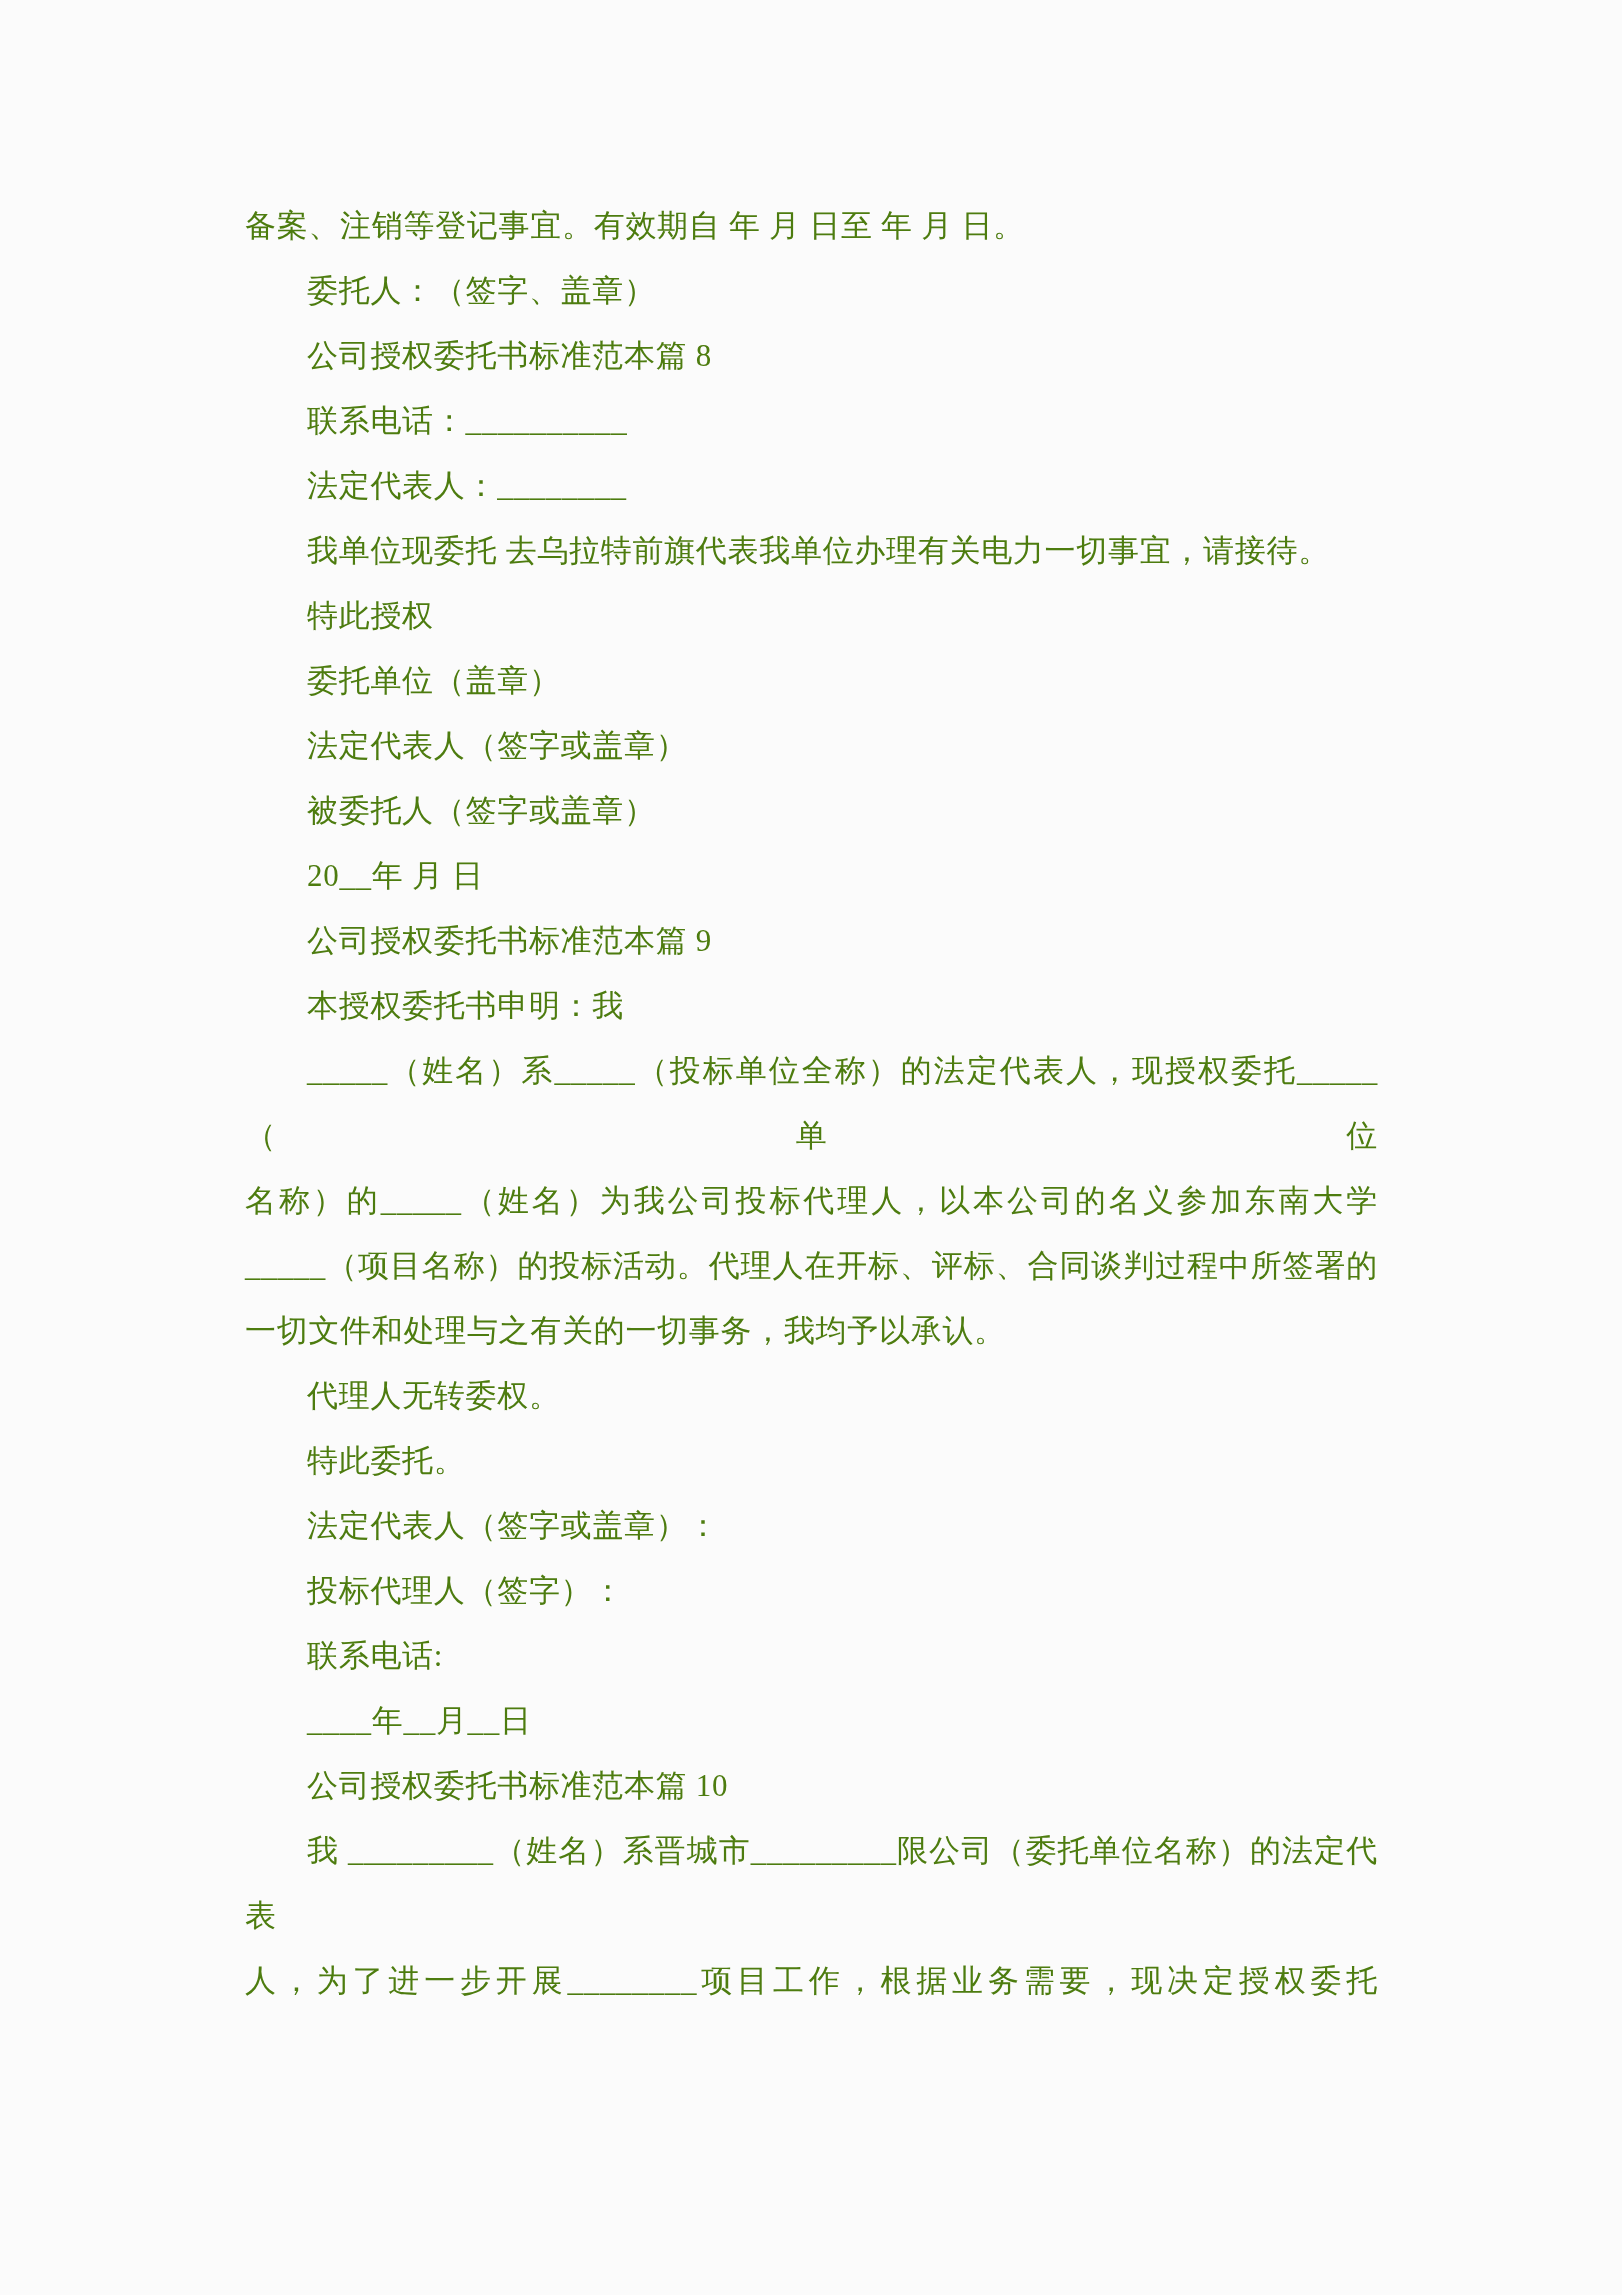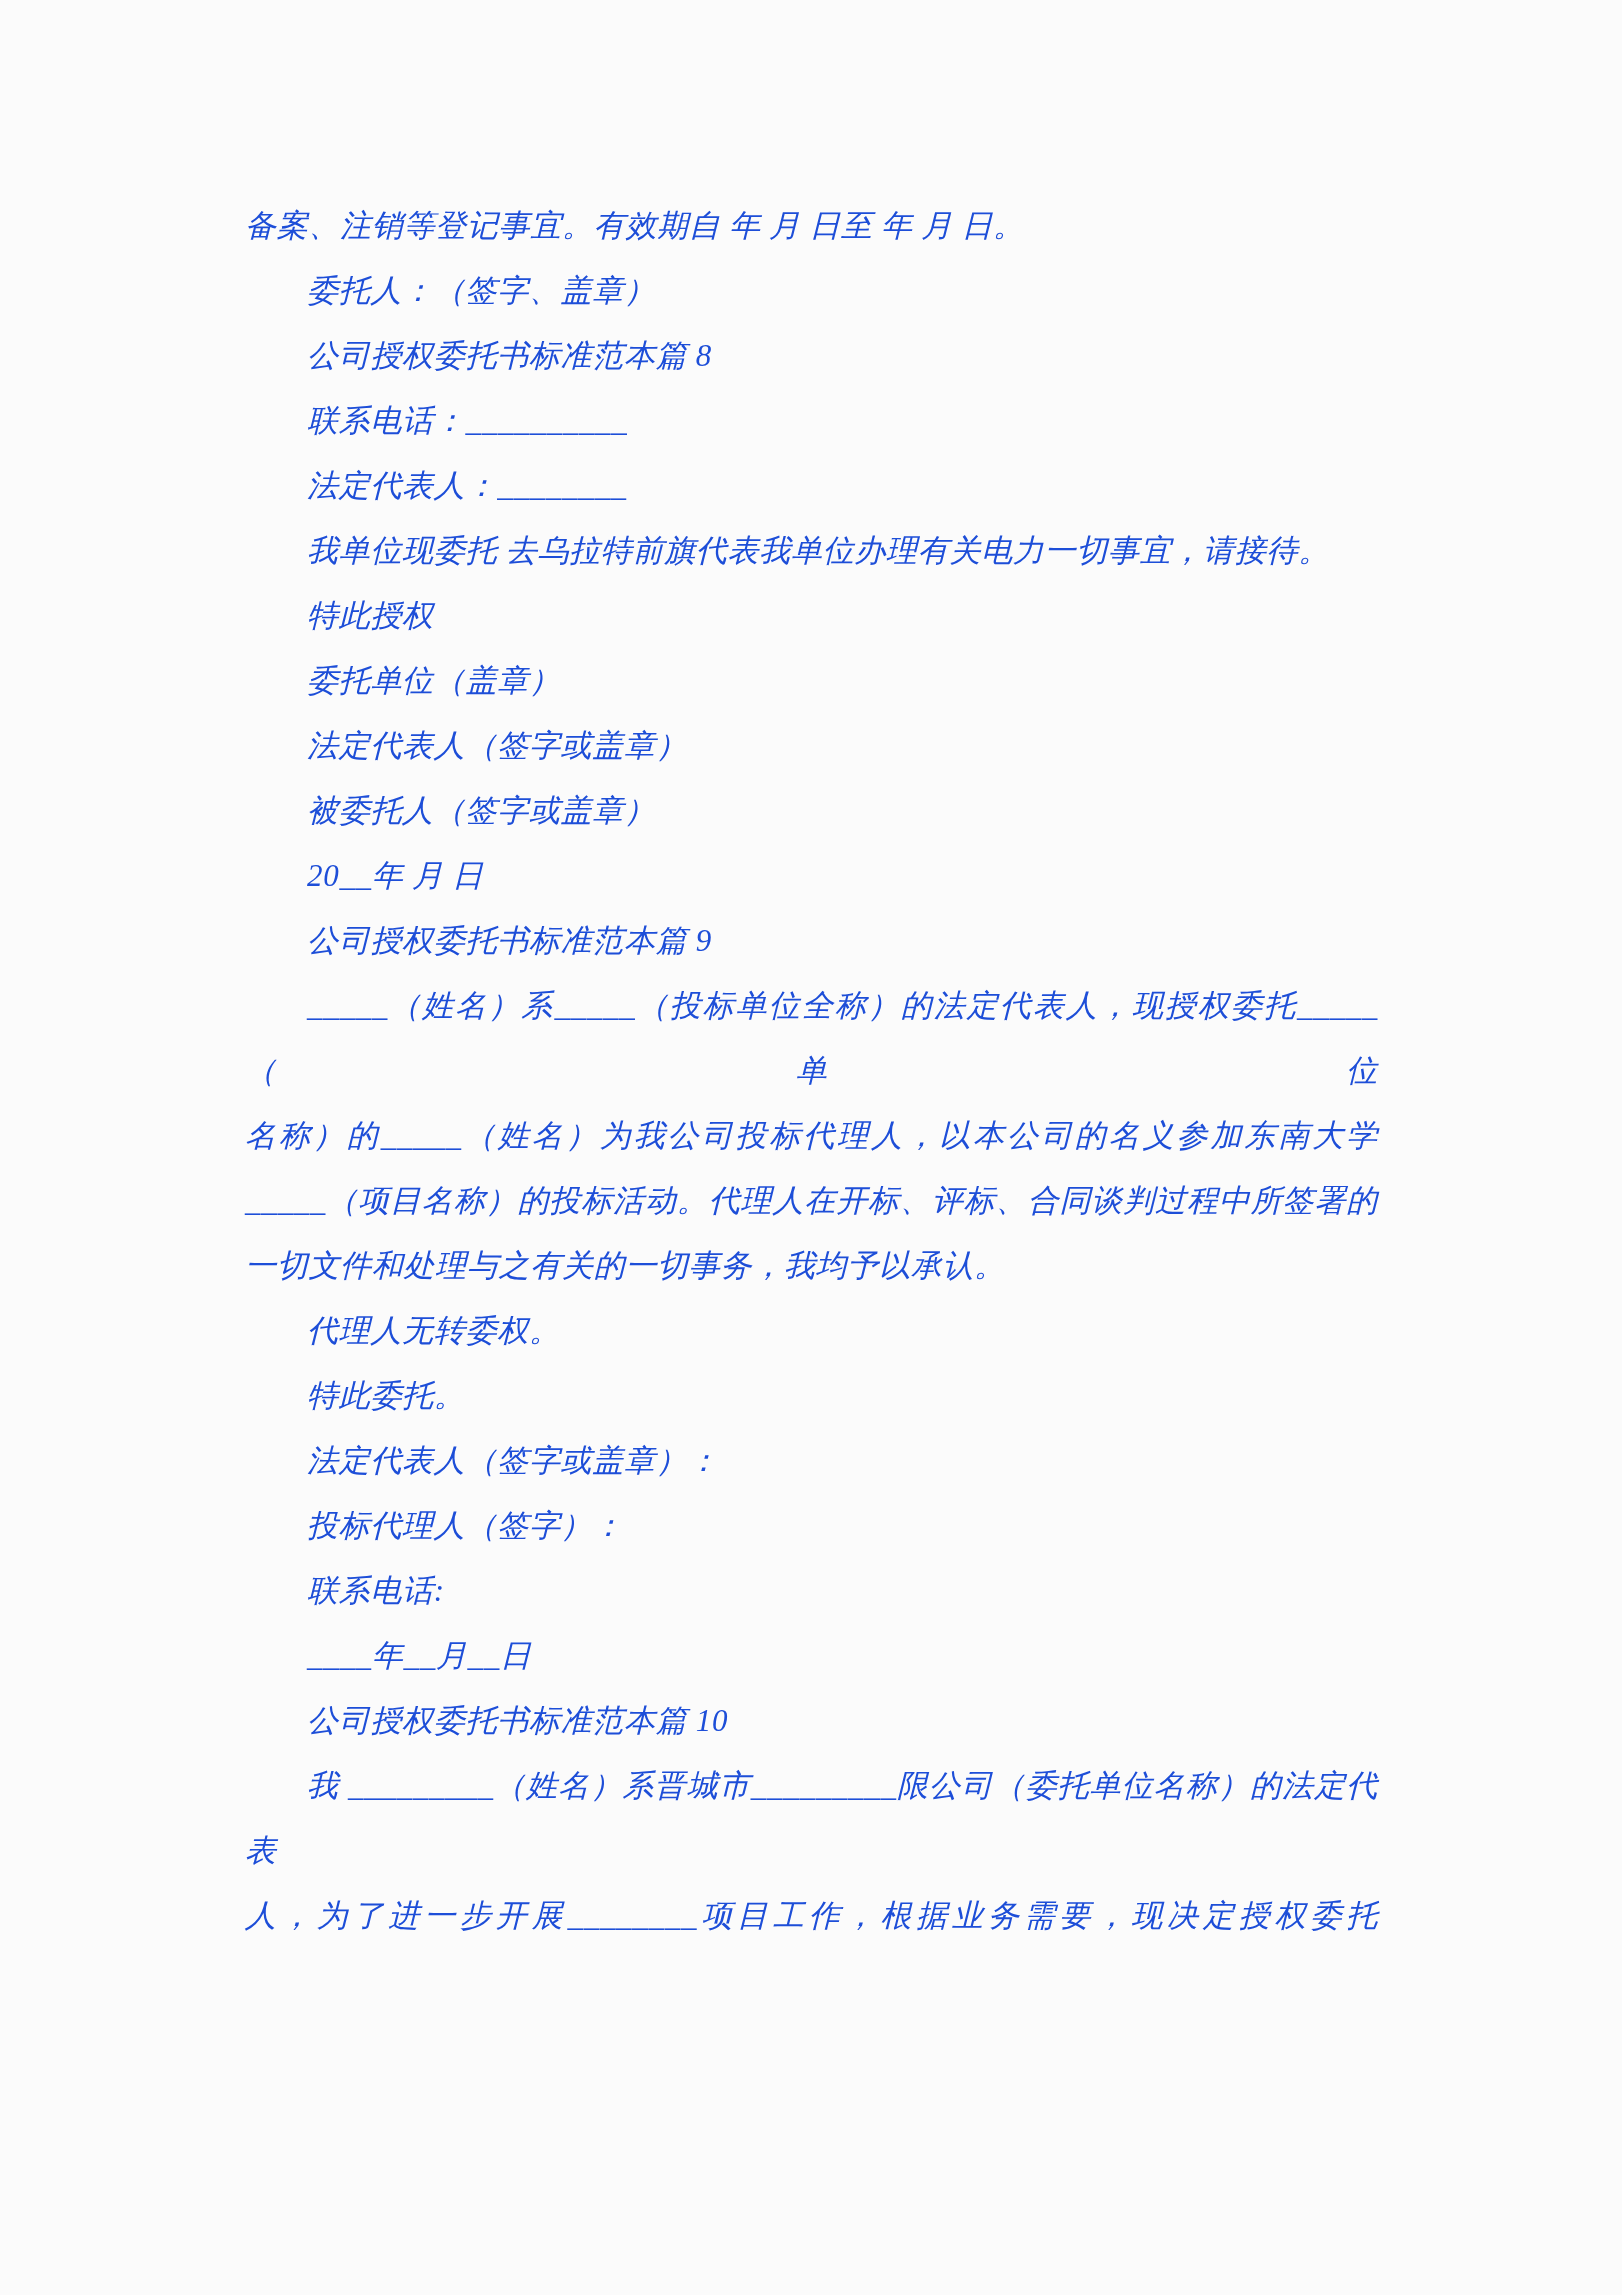--- a/index.html
+++ b/index.html
@@ -37,34 +37,35 @@
     text-indent: 2em;
   }
   .line.fill {
     text-align: justify;
     text-align-last: justify;
   }
 </style>
 </head>
 <body style="background: rgb(251, 251, 251);">
 
-<div class="page" style="color: #1d4ed8; font-style: italic;">
+<div class="page" style="color: #4d7c0f;">
   <div class="body-text">
       <div class="line">备案、注销等登记事宜。有效期自 年 月 日至 年 月 日。</div>
       <div class="line indent">委托人：（签字、盖章）</div>
       <div class="line indent">公司授权委托书标准范本篇 8</div>
       <div class="line indent">联系电话：__________</div>
       <div class="line indent">法定代表人：________</div>
       <div class="line indent">我单位现委托 去乌拉特前旗代表我单位办理有关电力一切事宜，请接待。</div>
       <div class="line indent">特此授权</div>
       <div class="line indent">委托单位（盖章）</div>
       <div class="line indent">法定代表人（签字或盖章）</div>
       <div class="line indent">被委托人（签字或盖章）</div>
       <div class="line indent">20__年 月 日</div>
       <div class="line indent">公司授权委托书标准范本篇 9</div>
+      <div class="line indent">本授权委托书申明：我</div>
       <div class="line indent fill">_____（姓名）系_____（投标单位全称）的法定代表人，现授权委托_____（单位</div>
       <div class="line fill">名称）的_____（姓名）为我公司投标代理人，以本公司的名义参加东南大学</div>
       <div class="line fill">_____（项目名称）的投标活动。代理人在开标、评标、合同谈判过程中所签署的</div>
       <div class="line">一切文件和处理与之有关的一切事务，我均予以承认。</div>
       <div class="line indent">代理人无转委权。</div>
       <div class="line indent">特此委托。</div>
       <div class="line indent">法定代表人（签字或盖章）：</div>
       <div class="line indent">投标代理人（签字）：</div>
       <div class="line indent">联系电话:</div>
       <div class="line indent">____年__月__日</div>

